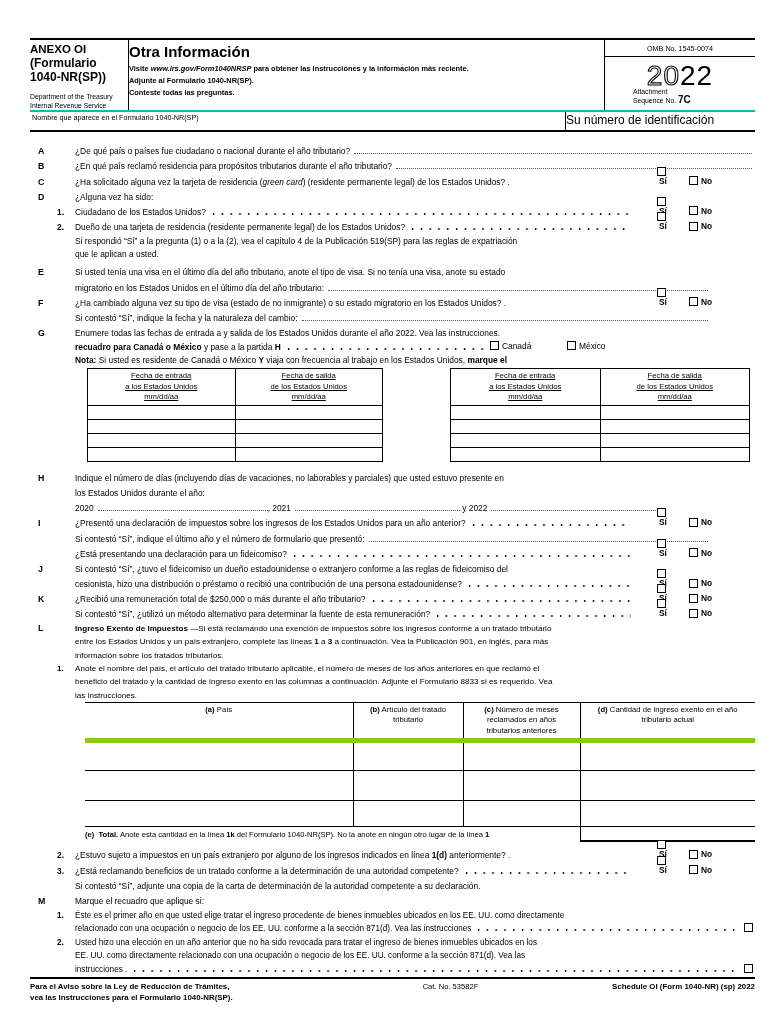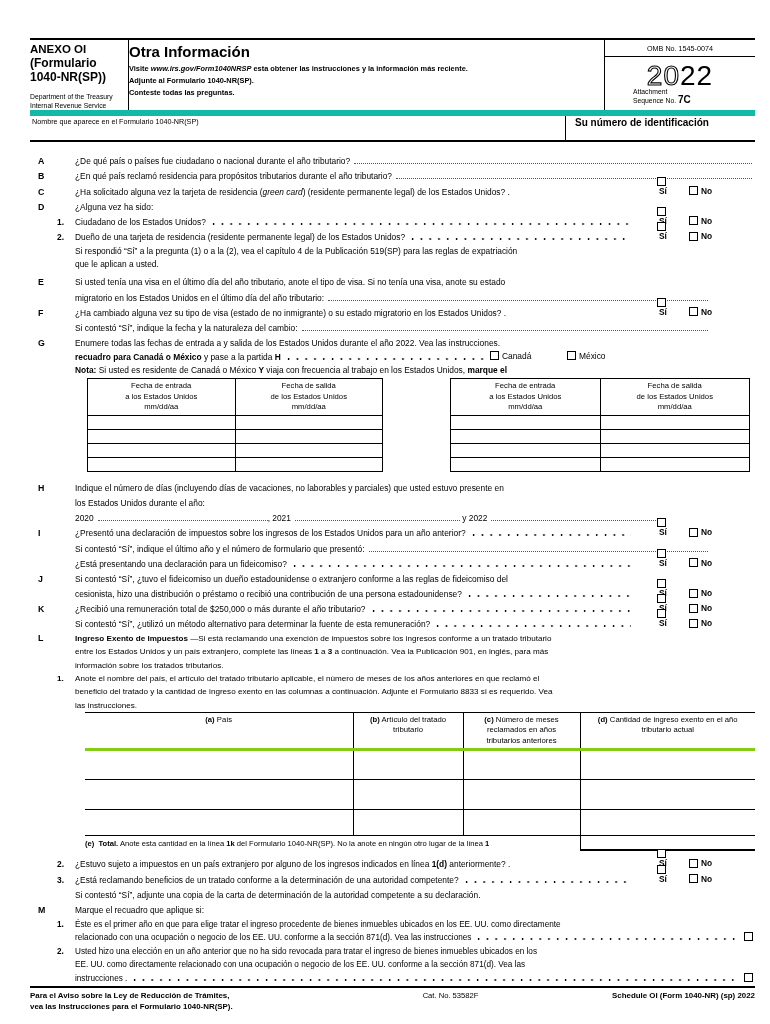--- a/index.html
+++ b/index.html
@@ -19,23 +19,23 @@
   .hdr-center { flex:1; border-right:1px solid #000; text-align:left; padding-top:3px; }
   .hdr-center .title { font-size:15px; font-weight:bold; }
   .hdr-center .sub { font-size:7.4px; font-weight:bold; line-height:12px; margin-top:3px; }
   .hdr-center .sub div { line-height:12px; }
   .hdr-right { width:150px; text-align:center; }
   .hdr-right .omb { font-size:7.2px; padding:4px 0 3px 0; border-bottom:1px solid #000; }
   .yr { font-size:28px; font-weight:normal; letter-spacing:1px; line-height:24px; margin-top:7px; }
   .yr .o { color:#fff; -webkit-text-stroke:1.1px #000; }
   .att { font-size:6.8px; text-align:left; padding-left:28px; line-height:7.8px; }
   .att .no7c { font-size:10px; font-weight:bold; }
-  .namerow { display:flex; border-top:6px solid #14b8a6; border-bottom:2px solid #000; height:32px; }
+  .namerow { display:flex; border-top:2px solid #14b8a6; border-bottom:2px solid #000; height:22px; }
   .name-cell { width:535px; font-size:7.2px; padding:1px 0 0 2px; }
-  .id-cell { flex:1; border-left:1px solid #000; font-size:10px; font-weight:bold; padding:1px 0 0 9px; }
+  .id-cell { flex:1; border-left:1px solid #000; font-size:12px; font-weight:normal; padding:1px 0 0 0; }
 
   
   .ln { display:flex; align-items:flex-end; height:15.2px; white-space:pre; font-size:8.4px; }
   .ln.nt { height:13.5px; }
   .ln.sm { height:13.4px; font-size:8.1px; }
   .ln.m { height:13.6px; font-size:8.2px; }
   .lt { width:45px; padding-left:8px; font-weight:bold; font-size:8.8px; flex:none; }
   .nm { width:18px; margin-left:27px; font-weight:bold; flex:none; }
   .cont { padding-left:45px; }
   .ldr { flex:1; align-self:flex-end; height:10px; margin:0 6px 1px 6px;
@@ -49,31 +49,31 @@
   .cbg { flex:none; display:flex; align-items:center; align-self:flex-end; margin-bottom:1px; font-weight:bold; }
   .cbg .box { width:9px; height:9px; border:1px solid #000; background:#fff; margin-right:3px; flex:none; }
   .cbg.si { width:52px;flex-direction:column; }
   .cbg.no { width:66px; }
   .cbg.ca { width:77px; }
   .cbg.mx { width:60px; }
   .cb-end { margin-right:2px; }
 
   
   .tablesrow { display:flex; padding-left:57px; padding-right:5px; margin-top:3px; }
-  .dt { border-collapse:collapse; }
+  .dt { border-collapse:collapse;text-decoration:underline; }
   .dt th, .dt td { border:1.5px solid #000; }
   .dt th { font-size:7.7px; font-weight:normal; line-height:10.5px; padding:2px 4px; text-align:center; vertical-align:top; }
   .dt td { height:14px; }
   .dt-l { width:296px; }
   .dt-r { width:300px; }
   .tspacer { flex:1; }
 
   
   .treaty { border-collapse:collapse; margin-left:55px; width:670px; border-top:1.5px solid #000; margin-top:2px; }
-  .treaty th { font-size:7.7px; font-weight:normal; line-height:10.5px; padding:2px 8px; text-align:center; vertical-align:top; border-bottom:3px solid #84cc16; }
+  .treaty th { font-size:7.7px; font-weight:normal; line-height:10.5px; padding:2px 8px; text-align:center; vertical-align:top; border-bottom:5px solid #84cc16; }
   .treaty th + th, .treaty td.d + td.d { border-left:1px solid #000; }
   .treaty td.d { border-bottom:1.5px solid #000; }
   .treaty tr.last td.d { border-bottom:1px solid #000; }
   .col-a { width:268px; } .col-b { width:110px; } .col-c { width:117px; } .col-d { width:175px; }
   .r30 td { height:30px; } .r26 td { height:26px; }
   .t-text { font-size:7.6px; padding:3px 0 2px 0; vertical-align:bottom; white-space:pre; }
   .t-box { border-left:1px solid #000; border-bottom:2px solid #000; }
 
   
   .footrule { border-top:2.5px solid #000; margin-top:3px; }
@@ -94,21 +94,21 @@
       <div class="t1">ANEXO OI</div>
       <div class="t2">(Formulario 1040-NR(SP))</div>
       <div class="t3">
         <div>Department of the Treasury</div>
         <div>Internal Revenue Service</div>
       </div>
     </div>
     <div class="hdr-center">
       <div class="title">Otra Información</div>
       <div class="sub">
-        <div><span>Visite </span><span class="i">www.irs.gov/Form1040NRSP</span><span> esta obtener las instrucciones y la información más reciente.</span></div>
+        <div><span>Visite </span><span class="i">www.irs.gov/Form1040NRSP</span><span> para obtener las instrucciones y la información más reciente.</span></div>
         <div>Adjunte al Formulario 1040-NR(SP).</div>
         <div>Conteste todas las preguntas.</div>
       </div>
     </div>
     <div class="hdr-right">
       <div class="omb">OMB No. 1545-0074</div>
       <div class="yr"><span class="o">20</span><span>22</span></div>
       <div class="att">
         <div>Attachment</div>
         <div><span>Sequence No. </span><span class="no7c">7C</span></div>
@@ -343,21 +343,21 @@
     <span class="nm">3.</span><span><span>¿Está reclamando beneficios de un tratado conforme a la determinación de una autoridad competente?</span></span><span class="ldr"></span>
     <span class="cbg si"><span class="box"></span><span>Sí</span></span>
     <span class="cbg no"><span class="box"></span><span>No</span></span>
   </div>
   <div class="ln cont"><span><span>Si contestó “Sí”, adjunte una copia de la carta de determinación de la autoridad competente a su declaración.</span></span></div>
 
   <div class="ln">
     <span class="lt">M</span><span><span>Marque el recuadro que aplique si:</span></span>
   </div>
   <div class="ln m">
-    <span class="nm">1.</span><span><span>Éste es el primer año en que para elige tratar el ingreso procedente de bienes inmuebles ubicados en los EE. UU. como directamente</span></span>
+    <span class="nm">1.</span><span><span>Éste es el primer año en que usted elige tratar el ingreso procedente de bienes inmuebles ubicados en los EE. UU. como directamente</span></span>
   </div>
   <div class="ln m cont">
     <span><span>relacionado con una ocupación o negocio de los EE. UU. conforme a la sección 871(d). Vea las instrucciones</span></span><span class="ldr"></span>
     <span class="cbg cb-end"><span class="box" style="margin-right:0"></span></span>
   </div>
   <div class="ln m">
     <span class="nm">2.</span><span><span>Usted hizo una elección en un año anterior que no ha sido revocada para tratar el ingreso de bienes inmuebles ubicados en los</span></span>
   </div>
   <div class="ln m cont"><span><span>EE. UU. como directamente relacionado con una ocupación o negocio de los EE. UU. conforme a la sección 871(d). Vea las</span></span></div>
   <div class="ln m cont">

